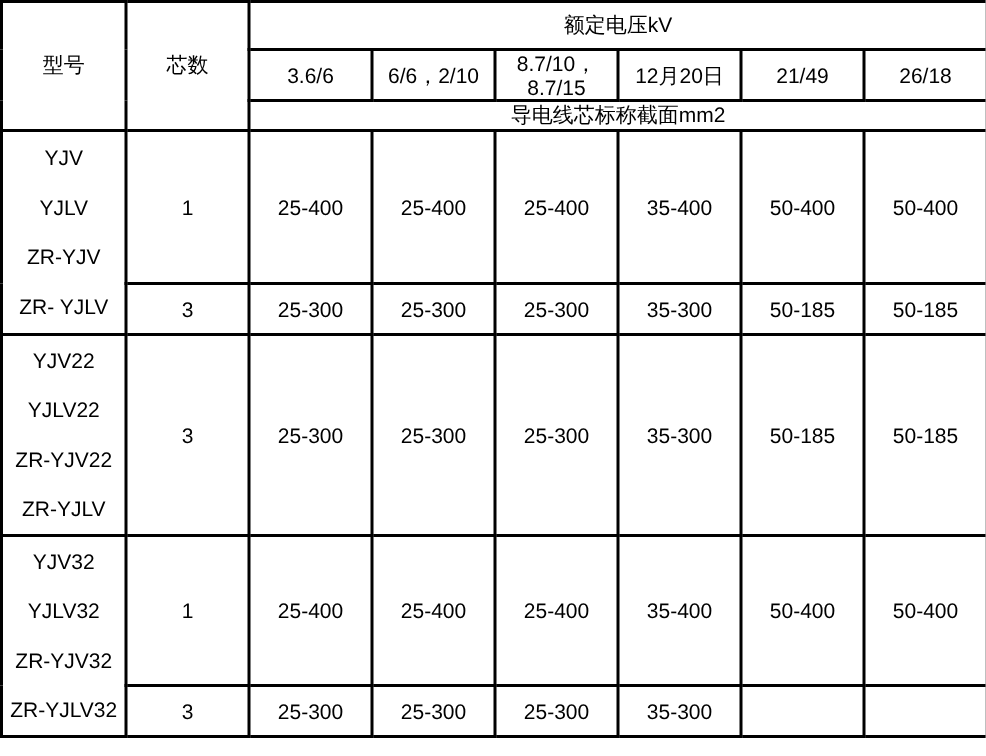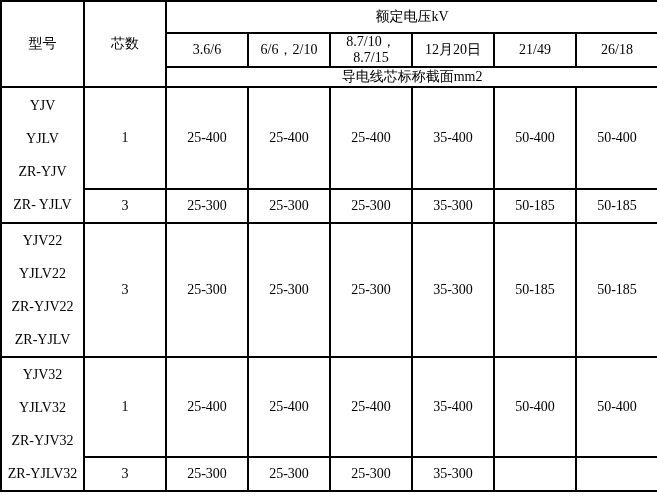--- a/index.html
+++ b/index.html
@@ -15,21 +15,20 @@
     width: 657px;
   }
   table.spec td {
     border: 2px solid #000000;
     text-align: center;
     vertical-align: middle;
     font-size: 14px;
     color: #000000;
     padding: 0;
     overflow: hidden;
-    font-family: Liberation Serif, serif;
   }
   
   tr.h1  { height: 32px; }
   tr.h2  { height: 34px; }
   tr.h3  { height: 19px; }
   tr.g1r1 { height: 102px; }
   tr.g1r2 { height: 34px; }
   tr.g2r1 { height: 113px; }
   tr.g3r1 { height: 98px; }
   tr.g3r2 { height: 33px; }

